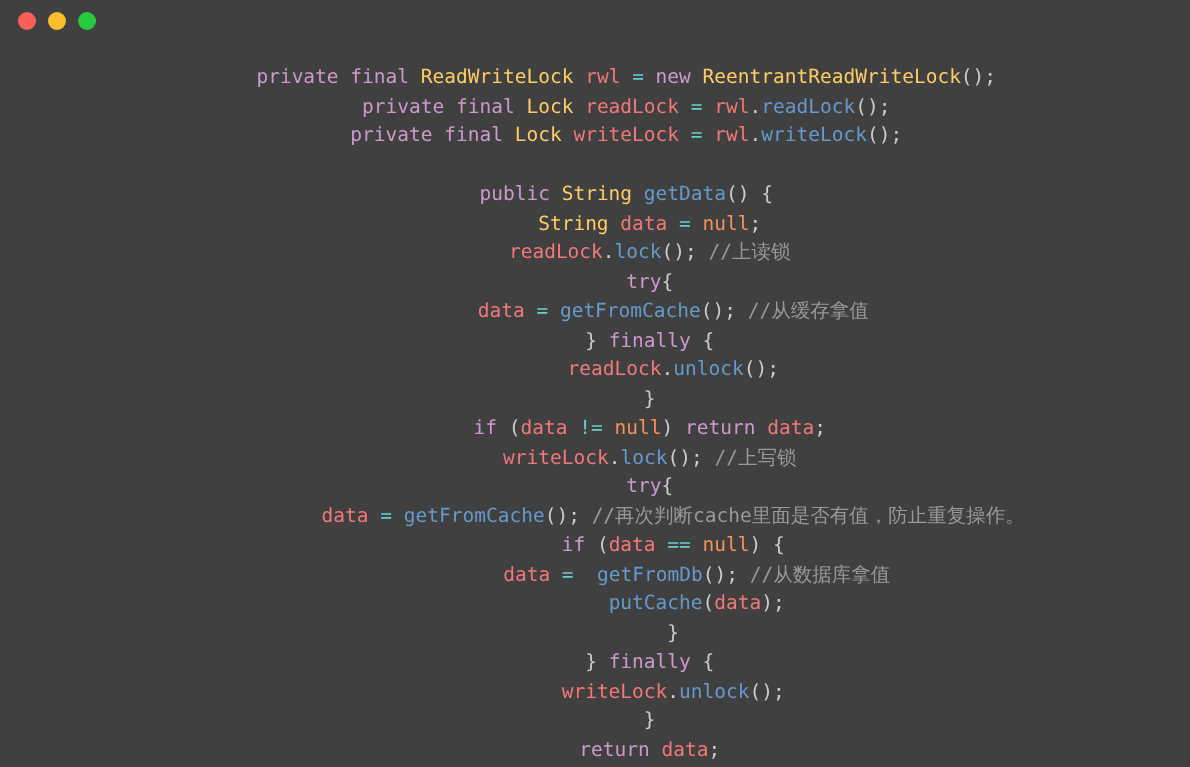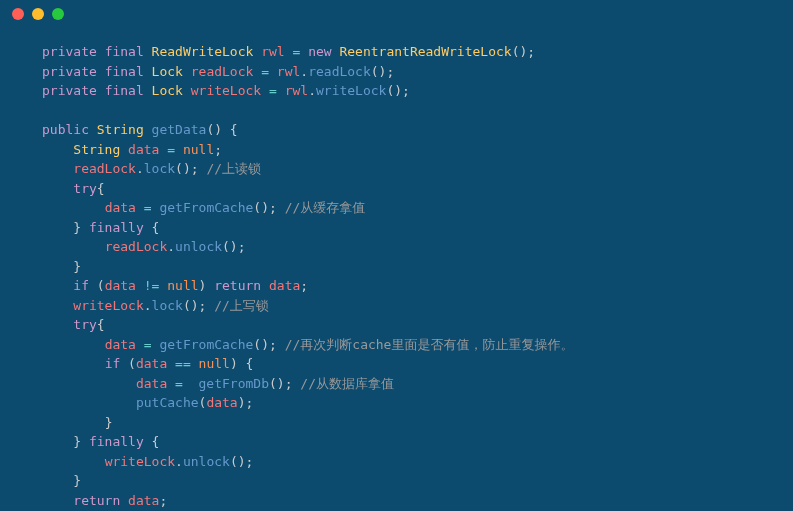--- a/index.html
+++ b/index.html
@@ -9,21 +9,22 @@
     font-size: 13px;
     line-height: 1.5;
     color: #cccccc;
     width: 793px;
     height: 511px;
     overflow: hidden;
   }
   .window {
     width: 100%;
     height: 100%;
-    background: #0c4a6e;
+    background: #404040;
+    text-align: center;
   }
   .titlebar {
     height: 28px;
     display: flex;
     align-items: center;
     padding-left: 12px;
     gap: 8px;
   }
   .dot {
     width: 12px;

